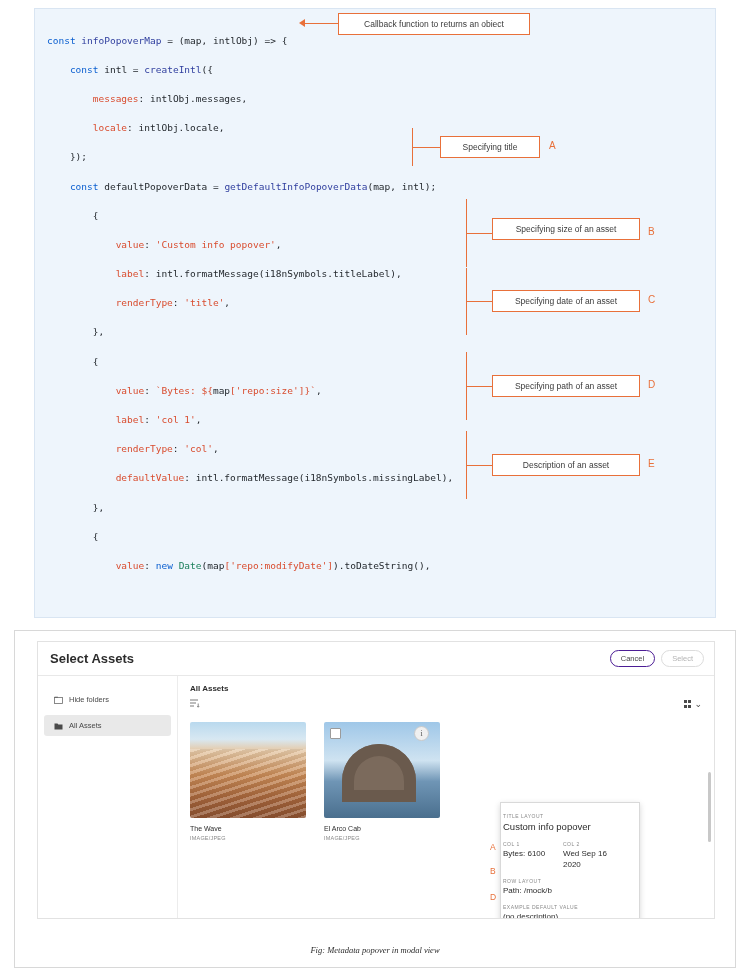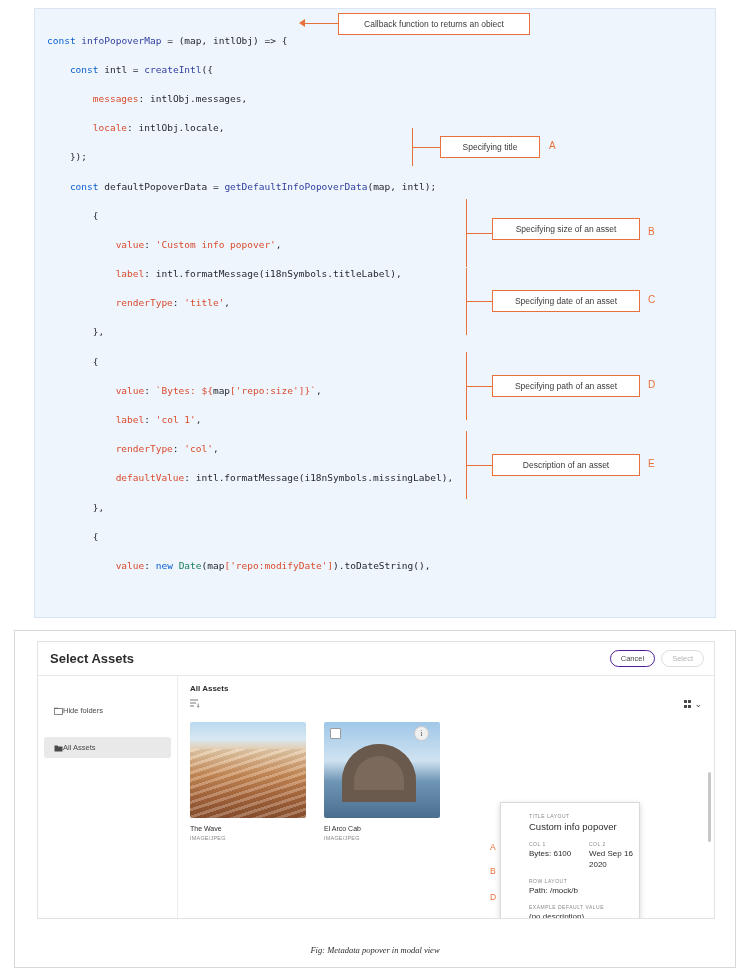--- a/index.html
+++ b/index.html
@@ -146,24 +146,25 @@
   .app-sidebar {
     width: 140px;
     border-right: 1px solid #ececec;
     box-sizing: border-box;
     padding-top: 8px;
     background: #fff;
   }
   .side-item {
     display: flex;
     align-items: center;
+    gap: 6px;
     font-size: 7.5px;
     color: #4a4a4a;
     padding: 6px 10px;
-    margin: 16px 6px;
+    margin: 5px 6px;
     border-radius: 3px;
     box-sizing: border-box;
   }
   .side-item.active { background: #e9e9e9; }
   .side-icon { width: 9px; height: 8px; display:inline-block; }
 
   .app-main { flex: 1; position: relative; }
   .main-head {
     font-size: 8px;
     font-weight: bold;
@@ -251,21 +252,21 @@
   .popover {
     position: absolute;
     left: 322px;
     top: 126px;
     width: 140px;
     height: 158px;
     background: #ffffff;
     border: 1px solid #d9d9d9;
     box-shadow: 0 2px 6px rgba(0,0,0,.16);
     box-sizing: border-box;
-    padding: 10px 10px 8px 28px;
+    padding: 10px 10px 8px 2px;
     z-index: 5;
   }
   .pop-label {
     font-size: 5px;
     color: #8a8a8a;
     letter-spacing: .5px;
     text-transform: uppercase;
   }
   .pop-value { font-size: 8px; color: #2c2c2c; margin-top: 2px; }
   .pop-value.big { font-size: 9.5px; }

